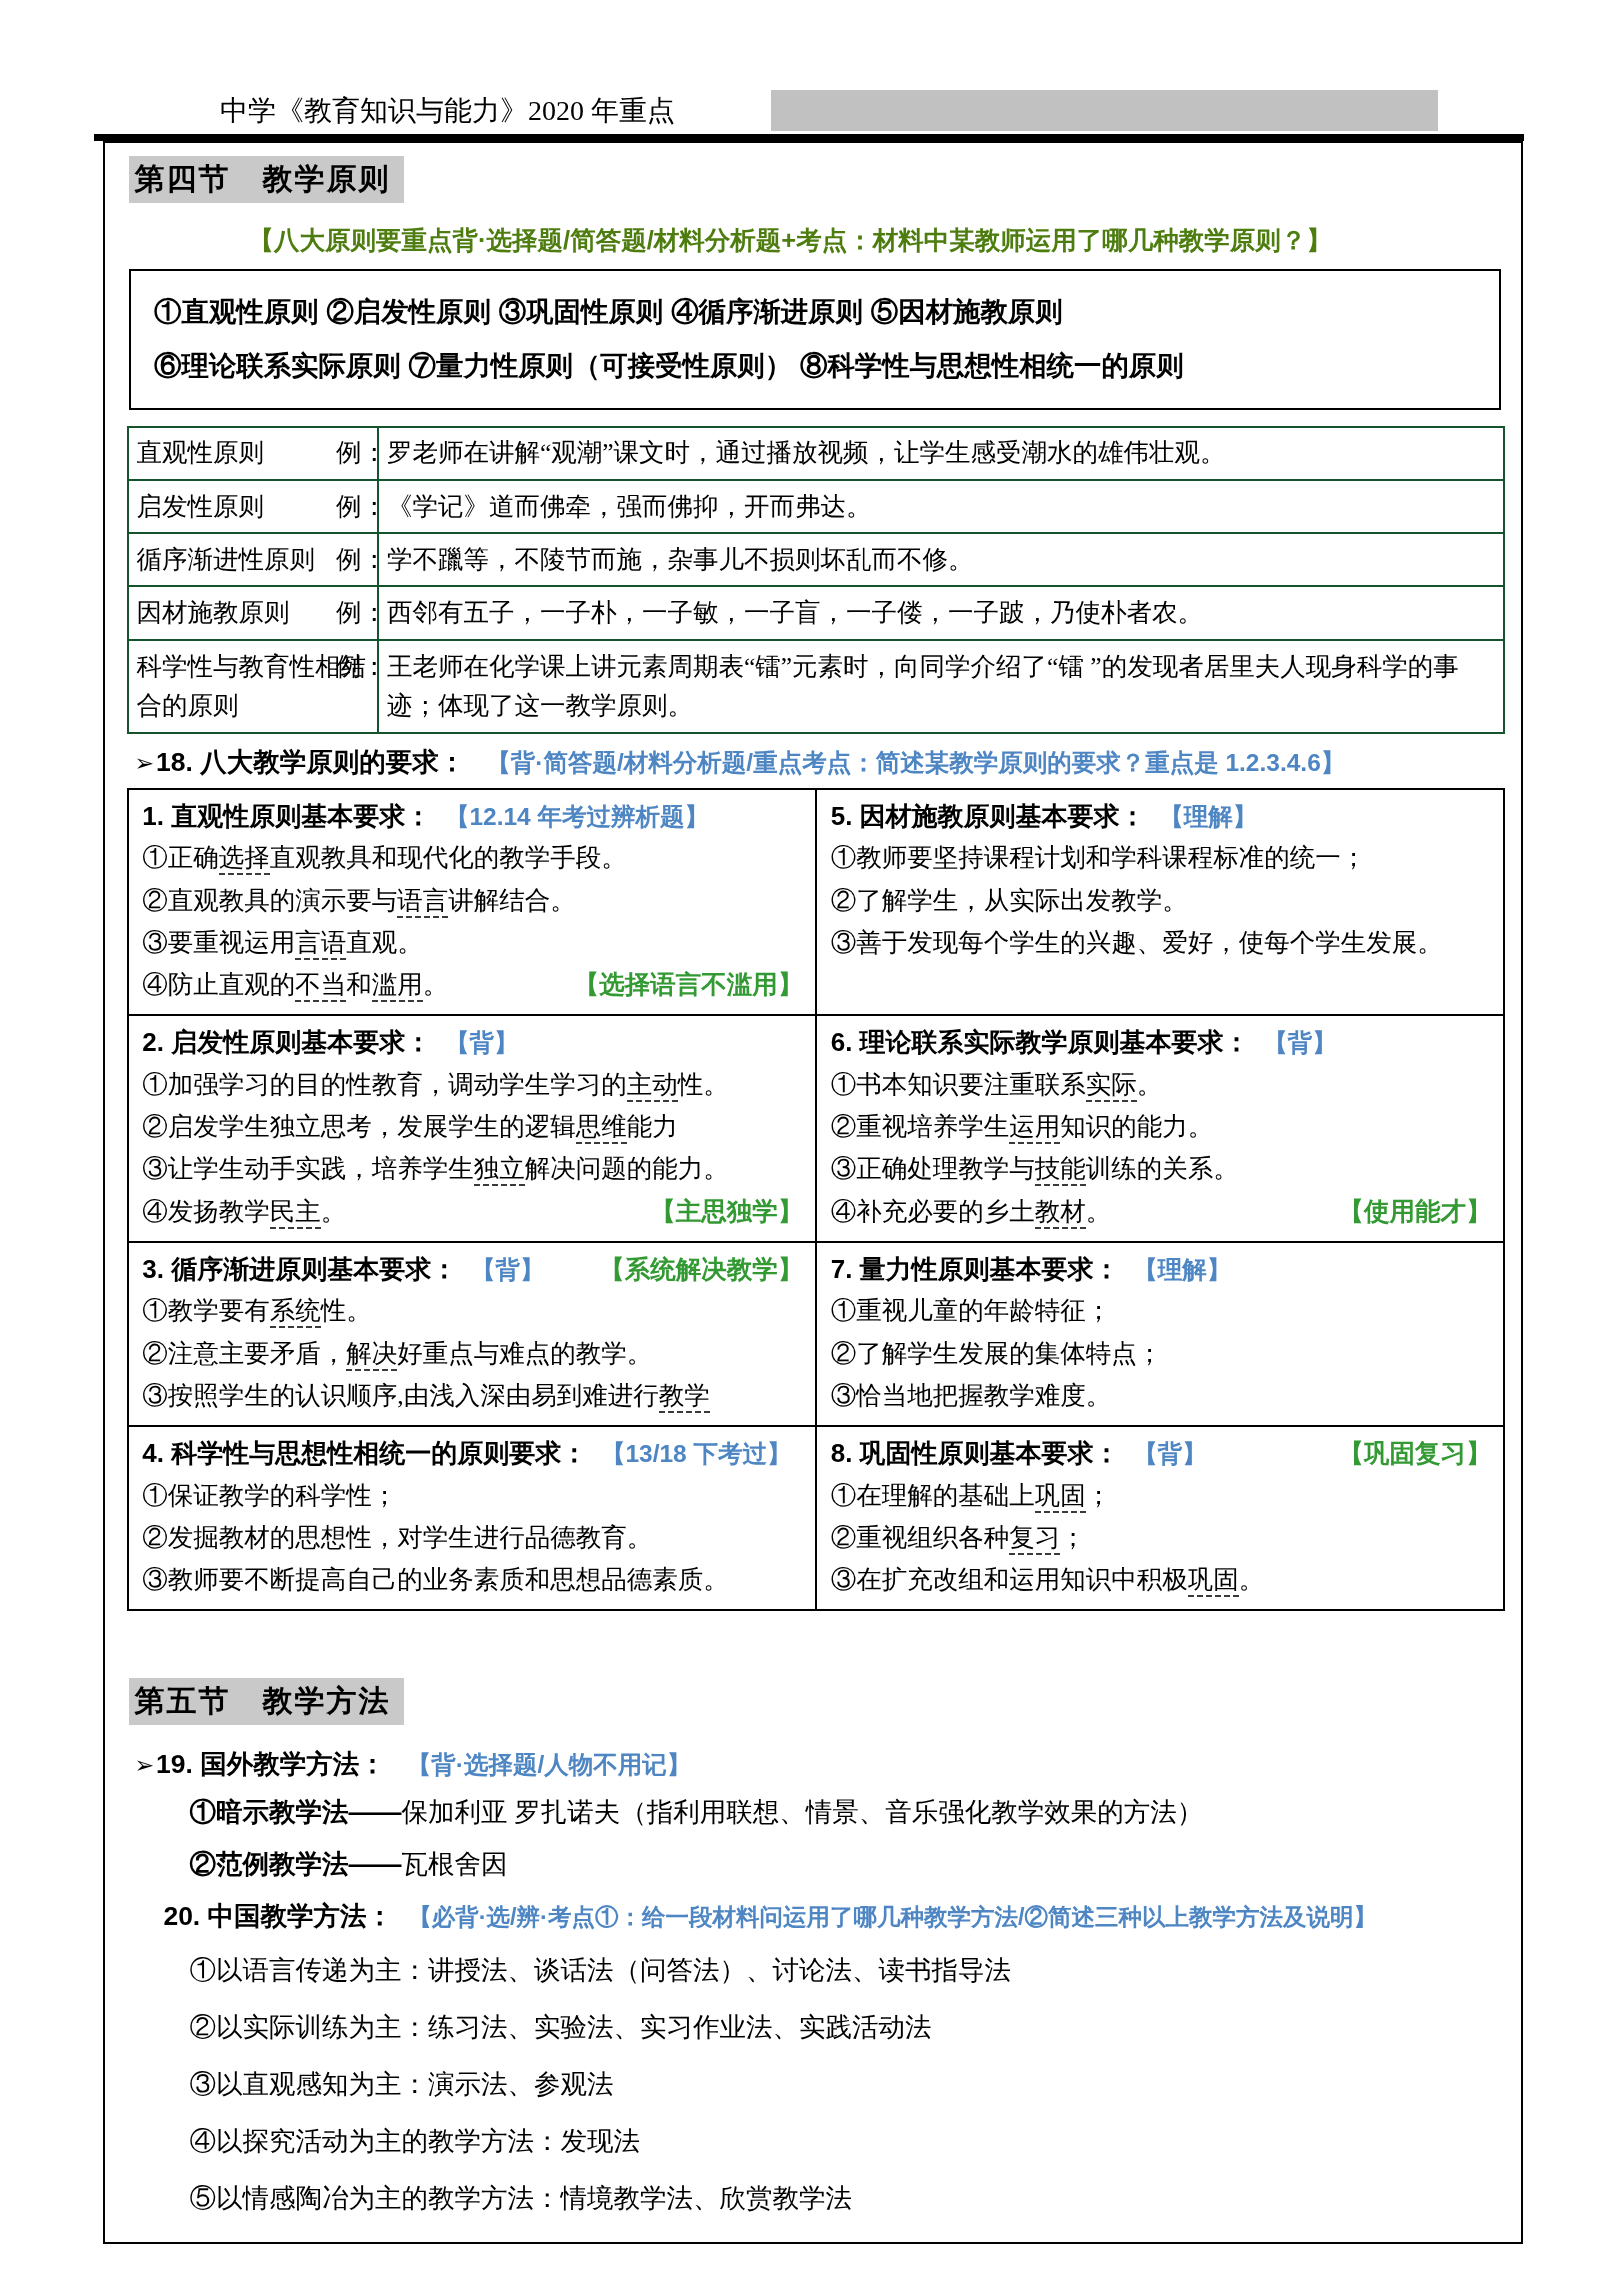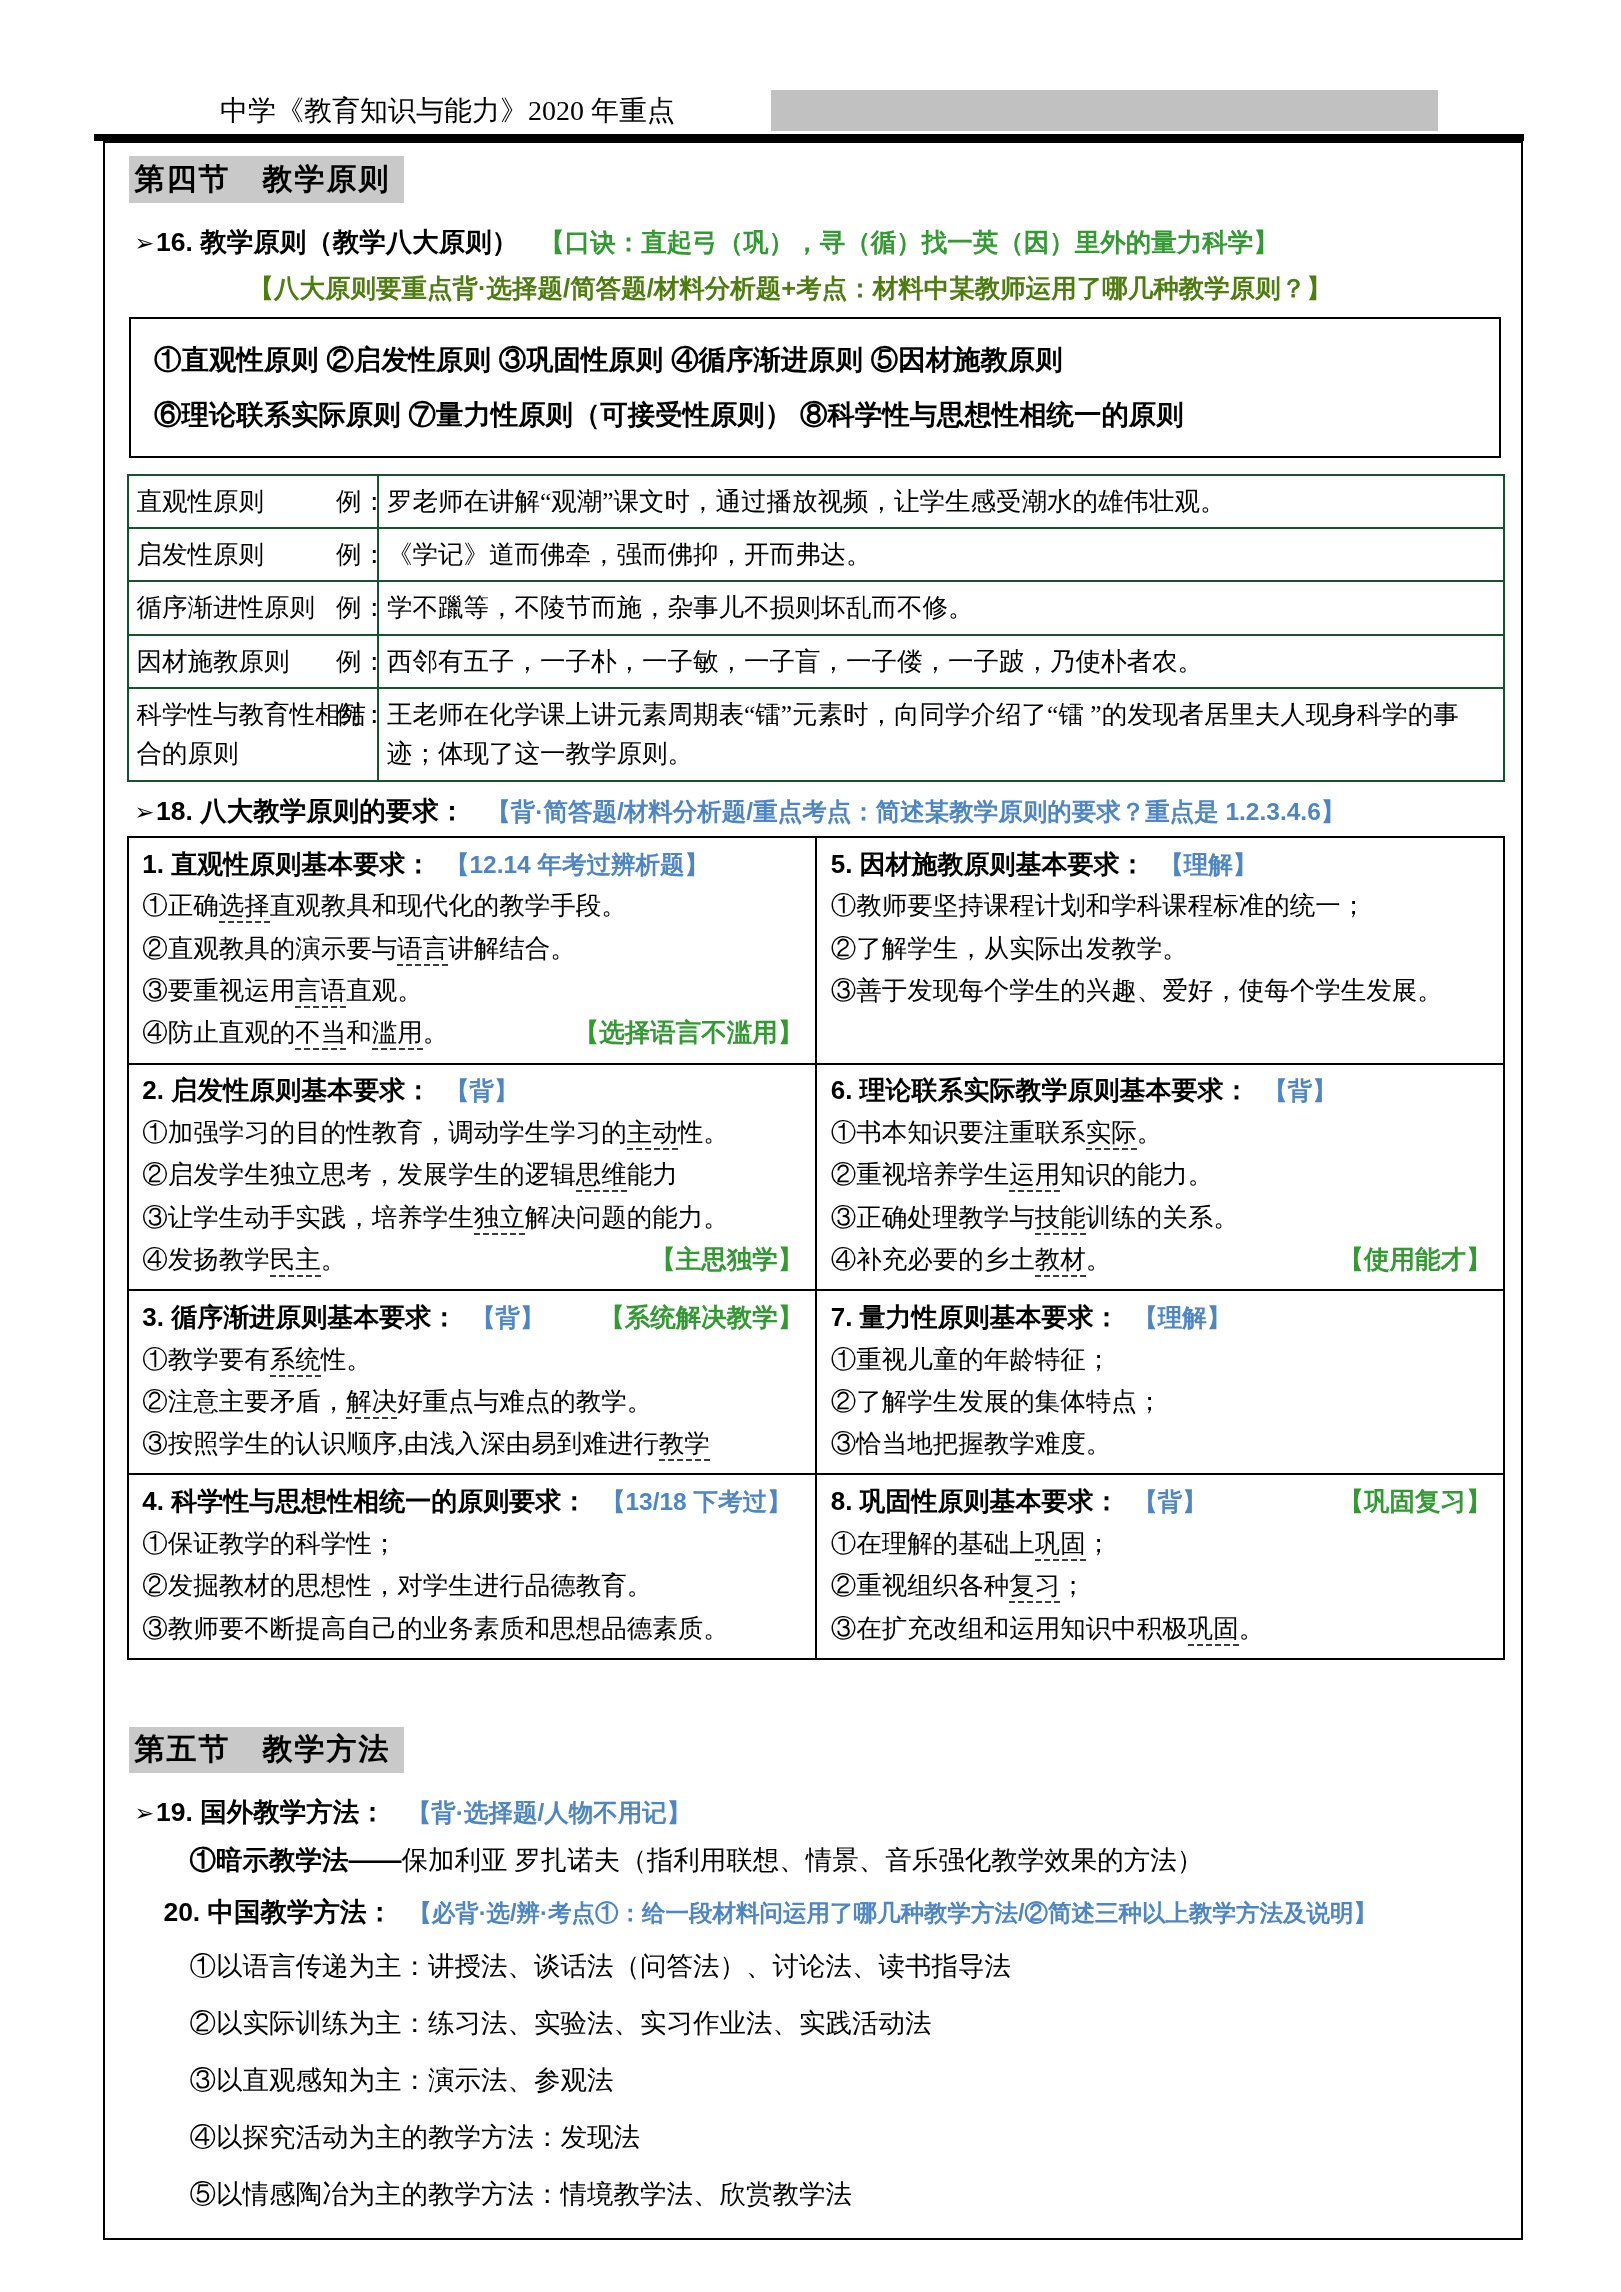--- a/index.html
+++ b/index.html
@@ -67,24 +67,20 @@
   <div class="header">
     <span class="header-title">中学《教育知识与能力》2020 年重点</span>
     <div class="header-box"></div>
   </div>
   <div class="rule"></div>
 
   <div class="content">
 
     <div class="sec-title">第四节　教学原则</div>
 
-    <div class="item-line">
-      <span class="marker">➢</span><span>16. 教学原则（教学八大原则）</span>
-      <span class="tag-green">【口诀：直起弓（巩），寻（循）找一英（因）里外的量力科学】</span>
-    </div>
 
     <div class="blue-note">【八大原则要重点背·选择题/简答题/材料分析题+考点：材料中某教师运用了哪几种教学原则？】</div>
 
     <div class="principles-box">
       <div class="pr-line" id="pr1">
           <span class="pr-item">①直观性原则</span>
           <span class="pr-item">②启发性原则</span>
           <span class="pr-item">③巩固性原则</span>
           <span class="pr-item">④循序渐进原则</span>
           <span class="pr-item">⑤因材施教原则</span>
@@ -223,20 +219,21 @@
       </div>
 
     <div class="sec-title s5">第五节　教学方法</div>
 
     <div class="item-line">
       <span class="marker">➢</span><span>19. 国外教学方法：</span>
       <span class="tag-blue">【背·选择题/人物不用记】</span>
     </div>
     <div id="methods19">
         <div class="sub-line"><b>①暗示教学法——</b><span>保加利亚 罗扎诺夫（指利用联想、情景、音乐强化教学效果的方法）</span></div>
+        <div class="sub-line"><b>②范例教学法——</b><span>瓦根舍因</span></div>
       </div>
 
     <div class="item-line noarrow">
       <span>20. 中国教学方法：</span>
       <span class="tag-blue long">【必背·选/辨·考点①：给一段材料问运用了哪几种教学方法/②简述三种以上教学方法及说明】</span>
     </div>
     <div id="list20">
         <div class="list-line">①以语言传递为主：讲授法、谈话法（问答法）、讨论法、读书指导法</div>
         <div class="list-line">②以实际训练为主：练习法、实验法、实习作业法、实践活动法</div>
         <div class="list-line">③以直观感知为主：演示法、参观法</div>

